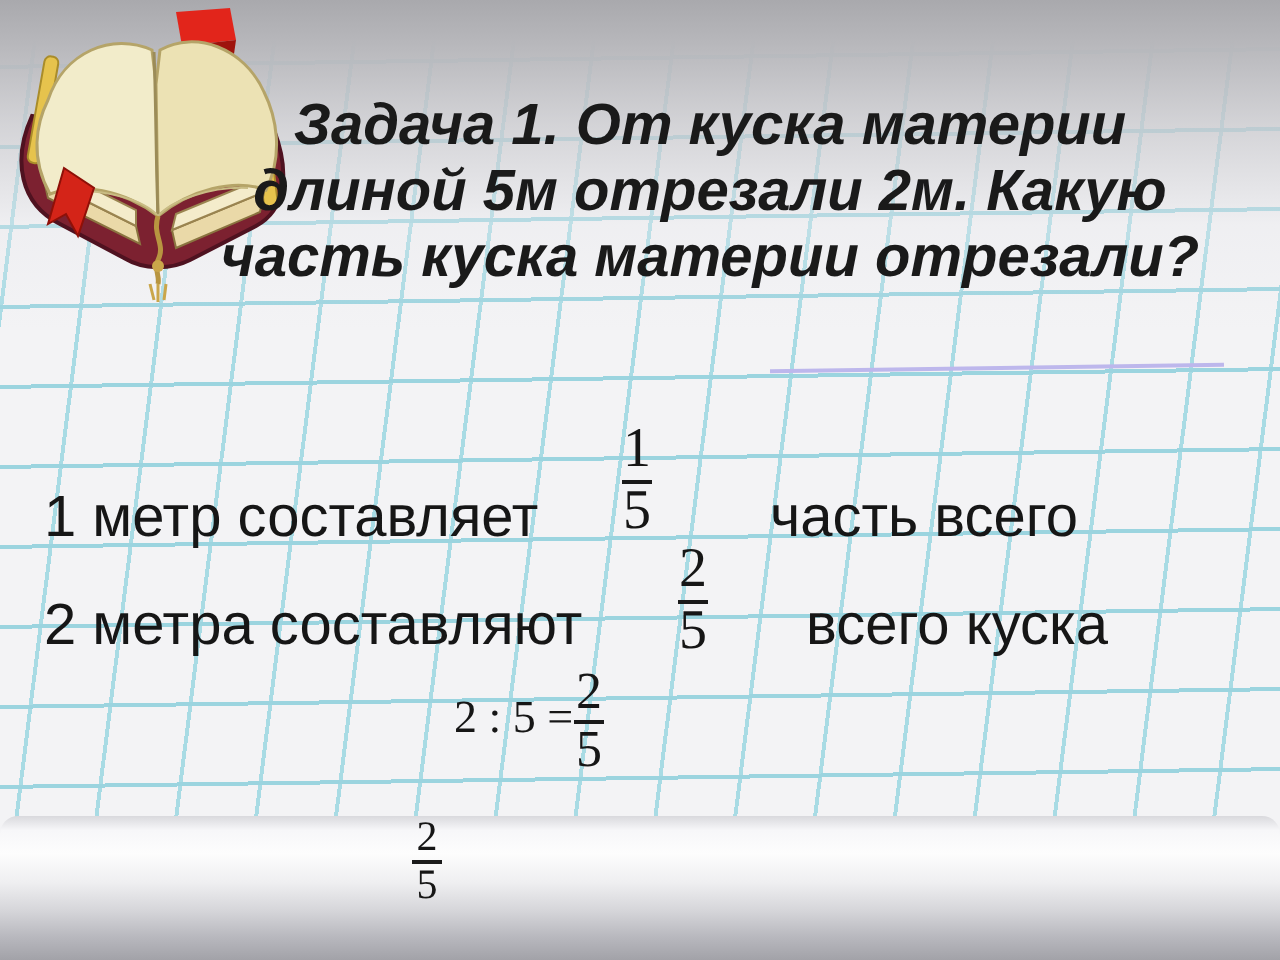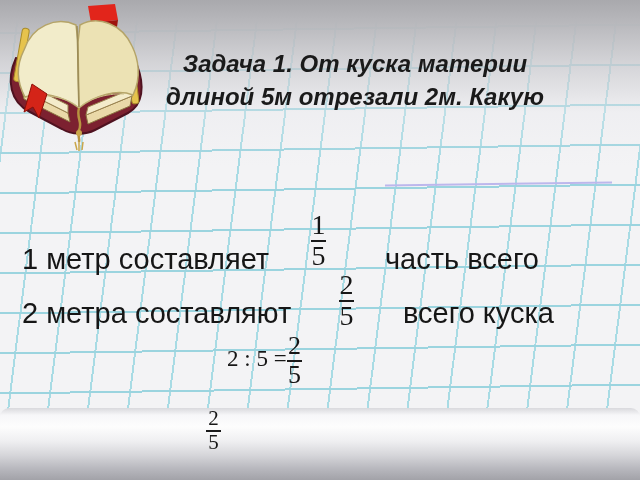--- a/index.html
+++ b/index.html
@@ -24,21 +24,21 @@
     position:absolute;left:0;top:0;right:0;height:165px;
     background:linear-gradient(to bottom,
       #a9a9ad 0%, #b6b6ba 12%,
       rgba(201,201,205,0.75) 38%,
       rgba(231,231,235,0.35) 68%,
       rgba(244,244,246,0) 100%);
   }
   .title{
     position:absolute;left:88px;top:47px;width:534px;
     text-align:center;font-weight:bold;font-style:italic;
-    font-size:24px;line-height:33px;color:#1a1a1a;
+    font-size:29px;line-height:33px;color:#1a1a1a;
   }
   .book{position:absolute;left:2px;top:0;width:152px;height:152px;}
   .txt{
     position:absolute;font-size:29px;line-height:1;
     color:#161616;white-space:nowrap;
   }
   .math{
     position:absolute;font-family:"Liberation Serif",serif;
     color:#161616;white-space:nowrap;line-height:1;
   }
@@ -100,20 +100,21 @@
 
       <path d="M77,108 C74,118 81,122 77,130 C75,135 78,138 77,142" fill="none" stroke="#b89540" stroke-width="2.5"></path>
       <circle cx="77" cy="133" r="3" fill="#caa64a"></circle>
       <path d="M73,142 L75,150 M77,142 L77,151 M81,142 L80,150" stroke="#caa64a" stroke-width="1.5"></path>
     </svg>
   </div>
 
   <div class="title">
     <div>Задача 1. От куска материи</div>
     <div>длиной 5м отрезали 2м. Какую</div>
+    <div>часть куска материи отрезали?</div>
   </div>
 
   <span class="txt" style="left:22px;top:245px">1 метр составляет</span>
   <span class="frac frac-st" style="left:311px;top:212px">
     <span class="num">1</span>
     <span class="bar"></span>
     <span class="den">5</span>
   </span>
   <span class="txt" style="left:385px;top:245px">часть всего</span>
 

